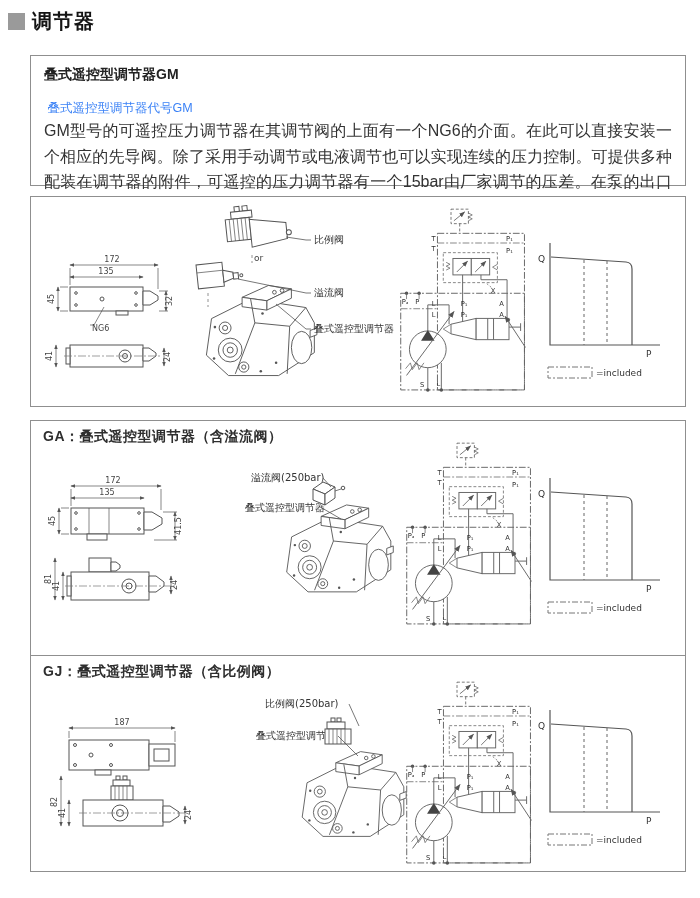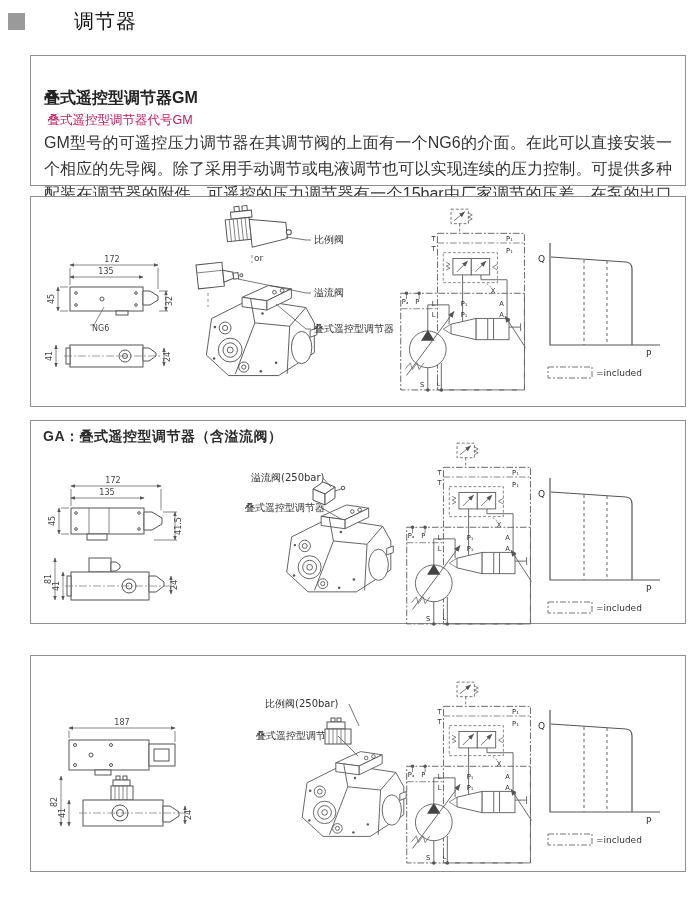--- a/index.html
+++ b/index.html
@@ -1,28 +1,28 @@
 <!DOCTYPE html>
 <html><head>
 <meta charset="utf-8">
 <style>
   * { margin:0; padding:0; box-sizing:border-box; }
   html,body { background:#fff; }
   body { font-family:"Liberation Sans","DejaVu Sans",sans-serif; }
   .page { position:relative; width:700px; height:898px; background:#fff; overflow:hidden; }
   .page-header { position:absolute; left:8px; top:8px; display:flex; align-items:center; gap:7px; }
   .header-square { width:17px; height:17px; background:#9a9a9a; }
-  .page-title { font-size:20px; font-weight:normal; color:#141414; letter-spacing:1px;margin-left:42px; }
+  .page-title { font-size:20px; font-weight:bold; color:#141414; letter-spacing:1px; }
   .panel { position:absolute; left:30px; width:656px; border:1px solid #8f8f8f; background:#fff; }
   .intro { top:55px; height:131px; padding:8px 13px 6px; }
-  .intro-title { font-size:16px; font-weight:bold; color:#222; line-height:1.55;margin-top:22px; }
-  .intro-sub { font-size:12.5px; color:#be185d; line-height:1.55; white-space:pre-wrap; }
+  .intro-title { font-size:14px; font-weight:bold; color:#222; line-height:1.55; }
+  .intro-sub { font-size:12.5px; color:#3b82f6; line-height:1.55; white-space:pre-wrap;margin-top:13px; }
   .intro-body { font-size:16px; color:#333; line-height:1.6; text-align:justify; }
   .sec-gm { top:196px; height:211px; }
-  .sec-ga { top:420px; height:204px; }
+  .sec-ga { top:420px; height:236px; }
   .sec-gj { top:655px; height:217px; }
   .sec-title { position:absolute; left:12px; top:7px; font-size:14px; font-weight:bold; color:#2e2e2e; letter-spacing:0.5px; }
   svg.draw { position:absolute; overflow:visible; }
   svg text { font-family:"DejaVu Sans","Liberation Sans",sans-serif; fill:#333; }
   .lbl { font-size:10px; }
   .dim { font-size:8px; fill:#444; }
   .cir { font-size:7px; fill:#333; }
   .orx { font-size:9px; fill:#444; }
 </style>
 </head>
@@ -285,20 +285,21 @@
     <svg class="draw" style="left:368px; top:16px;" width="145" height="196" viewBox="0 0 150 200">
       <use href="#circuit-full" xlink:href="#circuit-full"></use>
     </svg>
 
     <svg class="draw" style="left:505px; top:49px;" width="130" height="150" viewBox="0 0 130 150">
       <use href="#chart-full" xlink:href="#chart-full"></use>
     </svg>
   </div>
 
   <div class="panel sec-gj">
+    <div class="sec-title">GJ：叠式遥控型调节器（含比例阀）</div>
 
     <svg class="draw" style="left:22px; top:62px;" width="160" height="130" viewBox="0 0 160 130">
       <g stroke="#555" stroke-width="1" fill="#fff">
         <rect x="16" y="22" width="80" height="30"></rect>
         <circle cx="22" cy="27" r="1.5" fill="none"></circle>
           <circle cx="22" cy="47" r="1.5" fill="none"></circle>
         <circle cx="58" cy="27" r="1.5" fill="none"></circle>
           <circle cx="58" cy="47" r="1.5" fill="none"></circle>
         <circle cx="38" cy="37" r="2" fill="none"></circle>
         <rect x="96" y="26" width="26" height="22"></rect>

